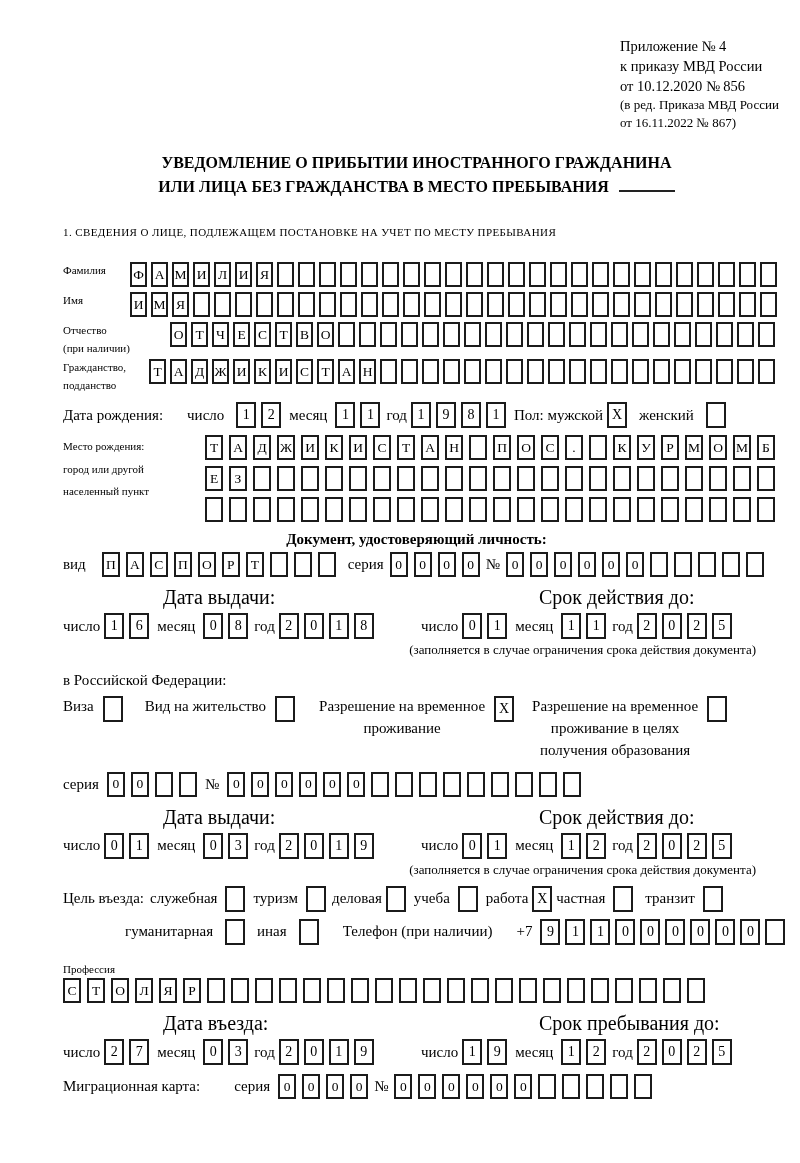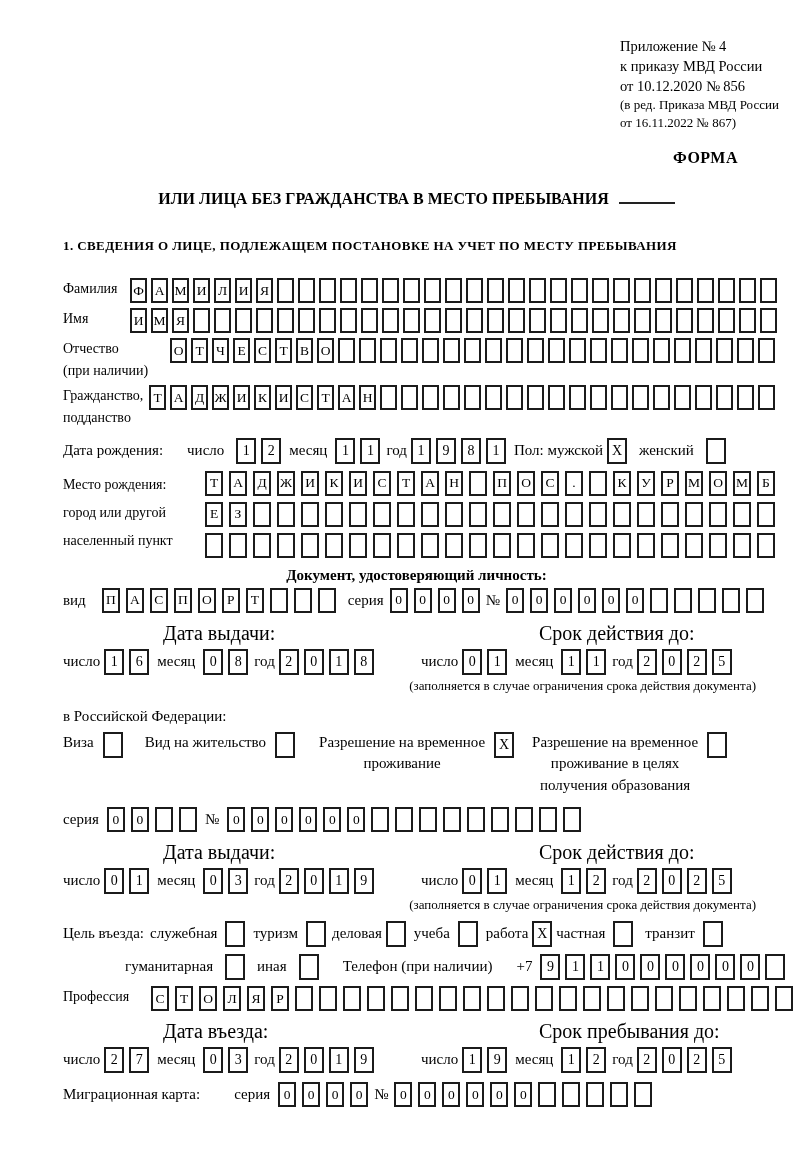--- a/index.html
+++ b/index.html
@@ -6,24 +6,24 @@
   body{width:800px;height:1163px;font-family:"Liberation Serif","DejaVu Serif",serif;color:#000;}
   .page{box-sizing:border-box;width:800px;height:1163px;padding:36px 30px 0 63px;overflow:hidden;position:relative;}
 
   .appendix{margin-left:557px;font-size:14.5px;line-height:1.38;white-space:nowrap;}
   .apx-rev{font-size:13px;line-height:1.35;}
   .forma{font-weight:bold;font-size:16px;text-align:right;padding-right:32px;margin-top:18px;letter-spacing:.5px;}
 
   .title{text-align:center;font-weight:bold;font-size:16px;margin-top:20px;line-height:1.5;}
   .blank-line{display:inline-block;width:56px;border-bottom:2px solid #222;margin-left:10px;vertical-align:baseline;}
 
-  .sec-heading{font-weight:bold;font-size:13px;margin-top:27px;letter-spacing:.4px;white-space:nowrap;}
+  .sec-heading{font-weight:normal;font-size:11px;margin-top:27px;letter-spacing:.4px;white-space:nowrap;}
 
   .frow{display:flex;align-items:flex-start;margin-top:5px;}
-  .flabel{font-size:14px;line-height:1.6;flex:none;white-space:nowrap;}
+  .flabel{font-size:11px;line-height:1.6;flex:none;white-space:nowrap;}
   .flabel .sub{display:block;}
 
   .boxes{display:flex;gap:4px;flex:none;}
   .cell{box-sizing:border-box;flex:none;width:17px;height:25px;border:2px solid #1b1b1b;background:#fff;
         display:flex;align-items:center;justify-content:center;font-size:13.5px;line-height:1;}
   .boxes--wide{gap:6px;} .boxes--wide .cell{width:18px;}
   .boxes--date{gap:5px;} .boxes--date .cell{width:20px;height:26px;font-size:14px;}
   .boxes--cb .cell{width:20px;height:26px;font-size:14px;}
 
   .inline-row{display:flex;align-items:center;font-size:15px;flex:none;white-space:nowrap;}
@@ -54,23 +54,23 @@
 
 <div class="page">
 
   <div class="appendix">
     <div>Приложение № 4</div>
     <div>к приказу МВД России</div>
     <div>от 10.12.2020 № 856</div>
     <div class="apx-rev">(в ред. Приказа МВД России</div>
     <div class="apx-rev">от 16.11.2022 № 867)</div>
   </div>
-  <div class="forma">ФОРМА</div>
 
   <div class="title">
+    <div>УВЕДОМЛЕНИЕ О ПРИБЫТИИ ИНОСТРАННОГО ГРАЖДАНИНА</div>
     <div><span>ИЛИ ЛИЦА БЕЗ ГРАЖДАНСТВА В МЕСТО ПРЕБЫВАНИЯ</span><span class="blank-line"></span></div>
   </div>
 
   <div class="sec-heading">1. СВЕДЕНИЯ О ЛИЦЕ, ПОДЛЕЖАЩЕМ ПОСТАНОВКЕ НА УЧЕТ ПО МЕСТУ ПРЕБЫВАНИЯ</div>
 
   <div class="frow" style="margin-top:24px;">
     <div class="flabel" style="width:67px;">Фамилия</div>
     <div class="boxes">
         <span class="cell">Ф</span>
         <span class="cell">А</span>
@@ -588,21 +588,21 @@
         <span class="cell">0</span>
         <span class="cell">0</span>
         <span class="cell">0</span>
         <span class="cell">0</span>
         <span class="cell">0</span>
         <span class="cell">0</span>
         <span class="cell"></span>
       </span>
   </div>
 
-  <div class="frow" style="margin-top:6px;">
+  <div class="frow" style="margin-top:16px;flex-direction:column;">
     <div class="flabel" style="width:88px;">Профессия</div>
     <div class="boxes boxes--wide">
         <span class="cell">С</span>
         <span class="cell">Т</span>
         <span class="cell">О</span>
         <span class="cell">Л</span>
         <span class="cell">Я</span>
         <span class="cell">Р</span>
         <span class="cell"></span>
         <span class="cell"></span>

